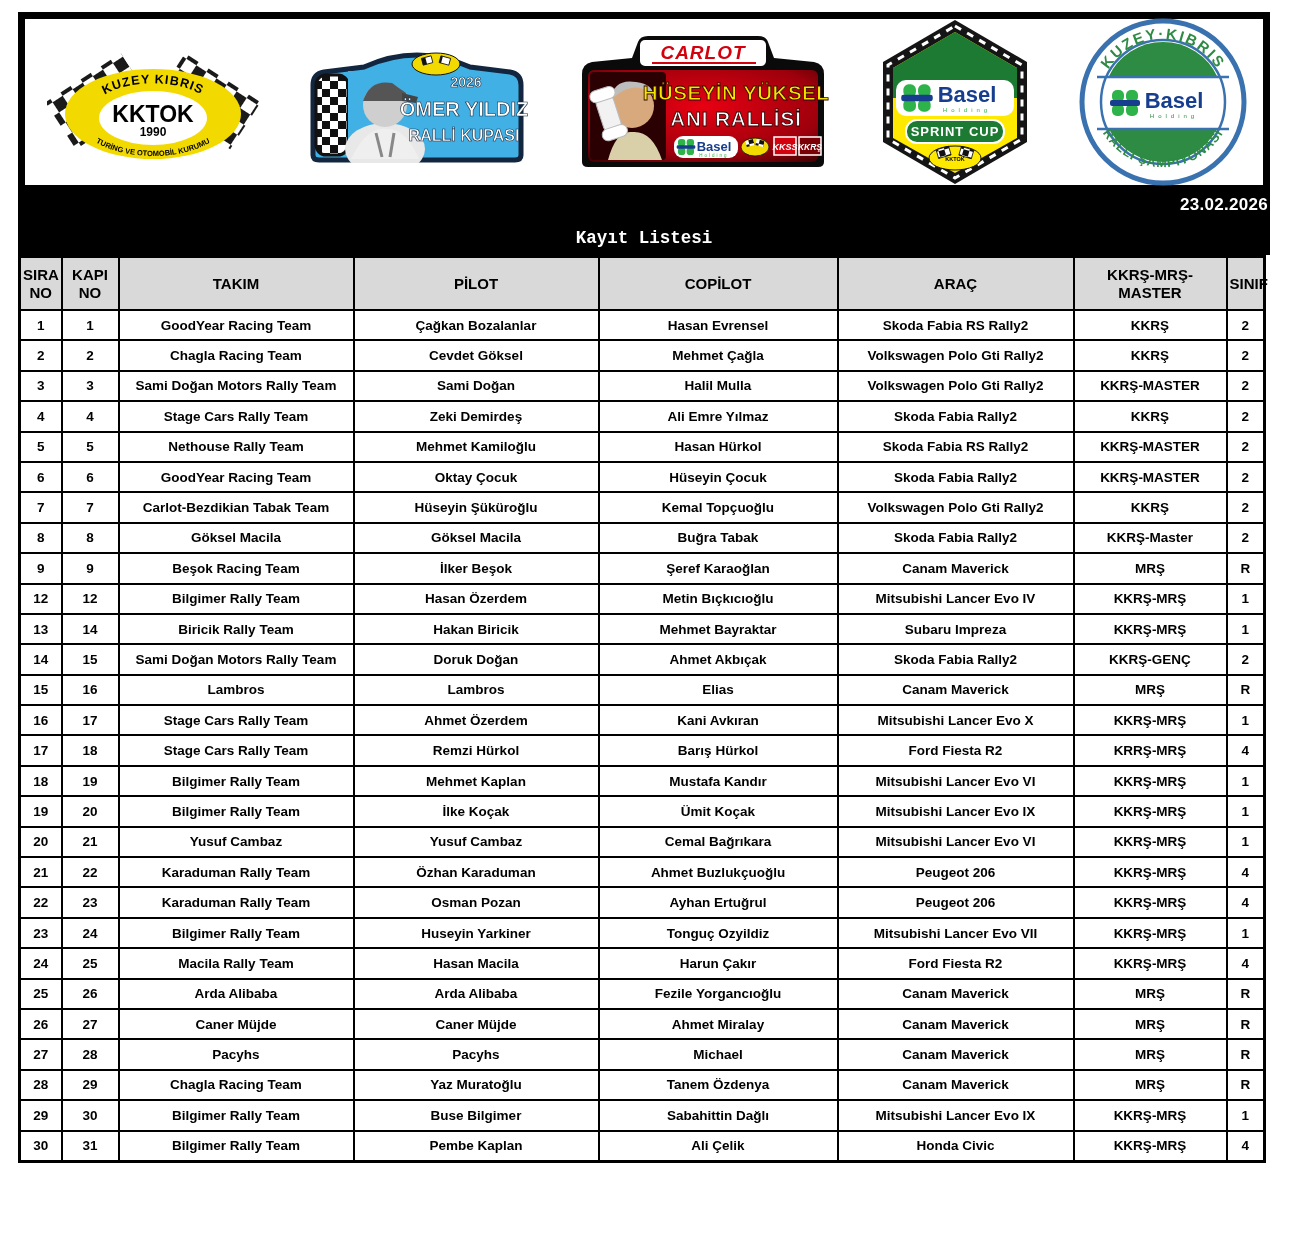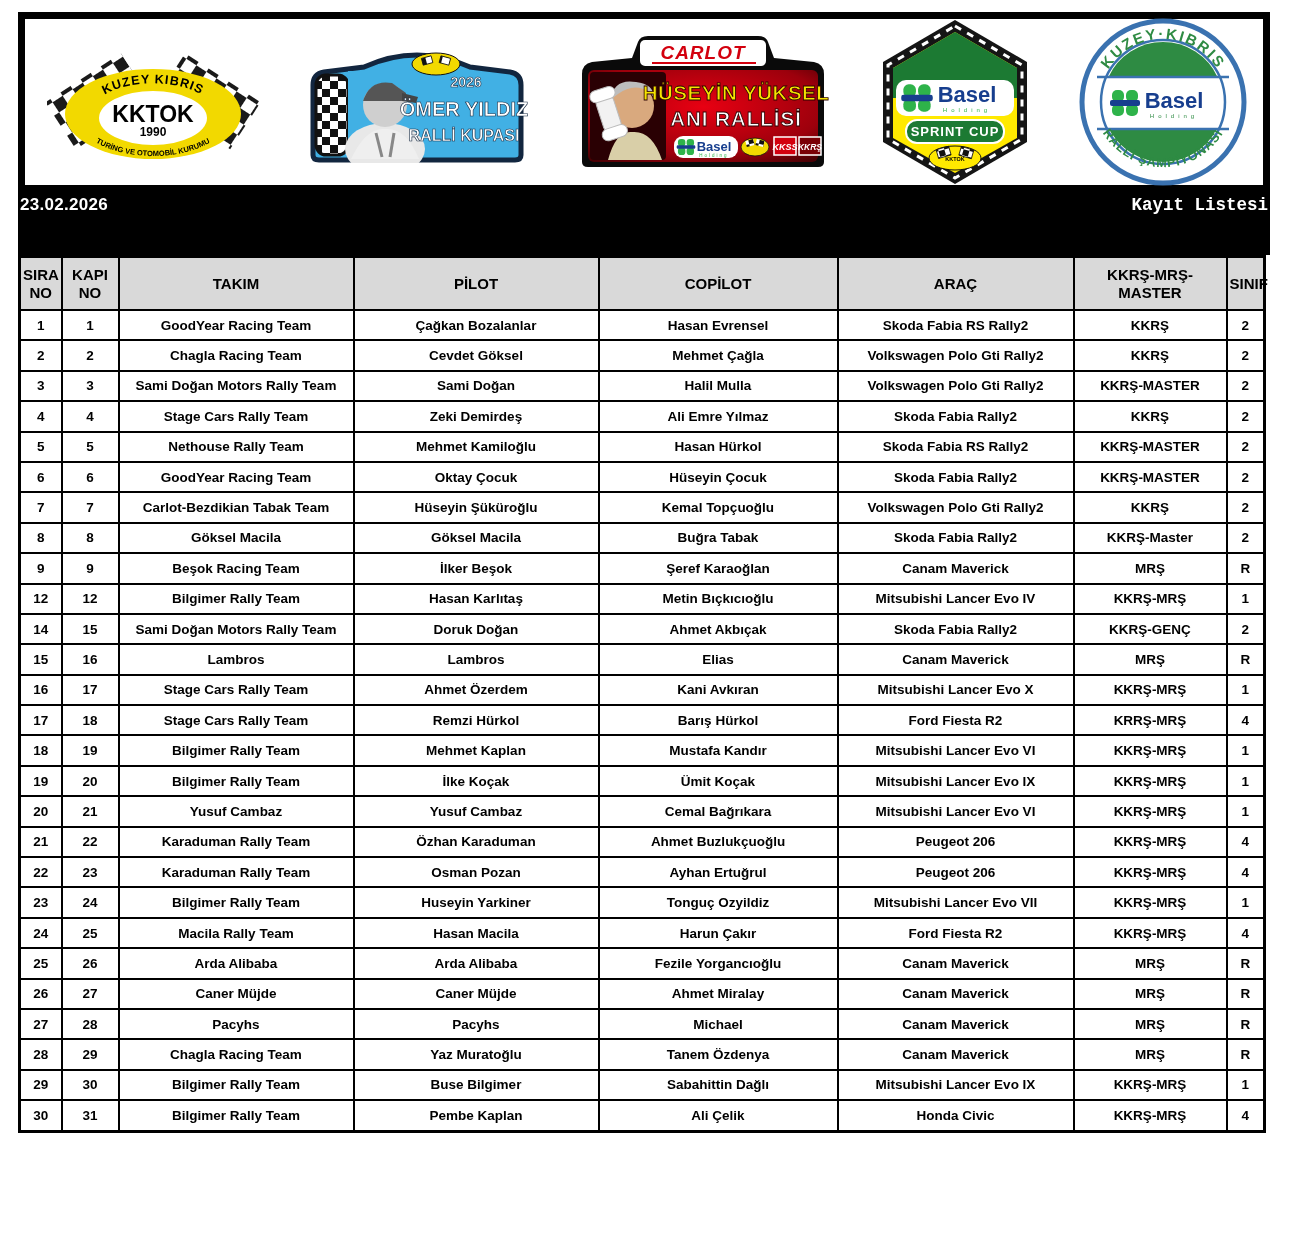--- a/index.html
+++ b/index.html
@@ -7,21 +7,21 @@
        font-family:"Liberation Sans","DejaVu Sans",sans-serif;color:#000;}
   .page{position:absolute;left:18px;top:12px;width:1252px;}
 
   
   .logo-strip{box-sizing:border-box;border:7px solid #000;background:#fff;height:180px;
               display:flex;align-items:center;justify-content:space-between;padding:2px 14px 2px 22px;}
   .logo-strip svg{flex:0 0 auto;}
 
   
   .band{background:#000;color:#fff;height:63px;box-sizing:border-box;
-        display:flex;flex-direction:row;justify-content:space-between;padding:3px 2px 7px 2px;}
+        display:flex;flex-direction:column;justify-content:space-between;padding:3px 2px 7px 2px;}
   .band .date{text-align:right;font-weight:bold;font-size:17px;letter-spacing:.3px;}
   .band .title{text-align:center;font-weight:bold;font-size:17.5px;font-family:Liberation Mono, monospace;}
 
   
   table{border-collapse:collapse;table-layout:fixed;width:1245px;margin-left:0;
         border:3px solid #000;}
   th{background:#d9d9d9;border:2px solid #000;font-size:15px;font-weight:bold;
      height:51px;line-height:1.2;padding:0 2px;}
   td{border:2px solid #000;font-weight:bold;font-size:13.5px;text-align:center;
      height:26.4px;padding:1px 2px;overflow:hidden;white-space:nowrap;}
@@ -341,23 +341,33 @@
       <td>İlker Beşok</td>
       <td>Şeref Karaoğlan</td>
       <td>Canam Maverick</td>
       <td>MRŞ</td>
       <td>R</td>
     </tr>
         <tr>
       <td>12</td>
       <td>12</td>
       <td>Bilgimer Rally Team</td>
-      <td>Hasan Karlıtaş</td>
+      <td>Hasan Özerdem</td>
       <td>Metin Bıçkıcıoğlu</td>
       <td>Mitsubishi Lancer Evo IV</td>
+      <td>KKRŞ-MRŞ</td>
+      <td>1</td>
+    </tr>
+        <tr>
+      <td>13</td>
+      <td>14</td>
+      <td>Biricik Rally Team</td>
+      <td>Hakan Biricik</td>
+      <td>Mehmet Bayraktar</td>
+      <td>Subaru Impreza</td>
       <td>KKRŞ-MRŞ</td>
       <td>1</td>
     </tr>
         <tr>
       <td>14</td>
       <td>15</td>
       <td>Sami Doğan Motors Rally Team</td>
       <td>Doruk Doğan</td>
       <td>Ahmet Akbıçak</td>
       <td>Skoda Fabia Rally2</td>

